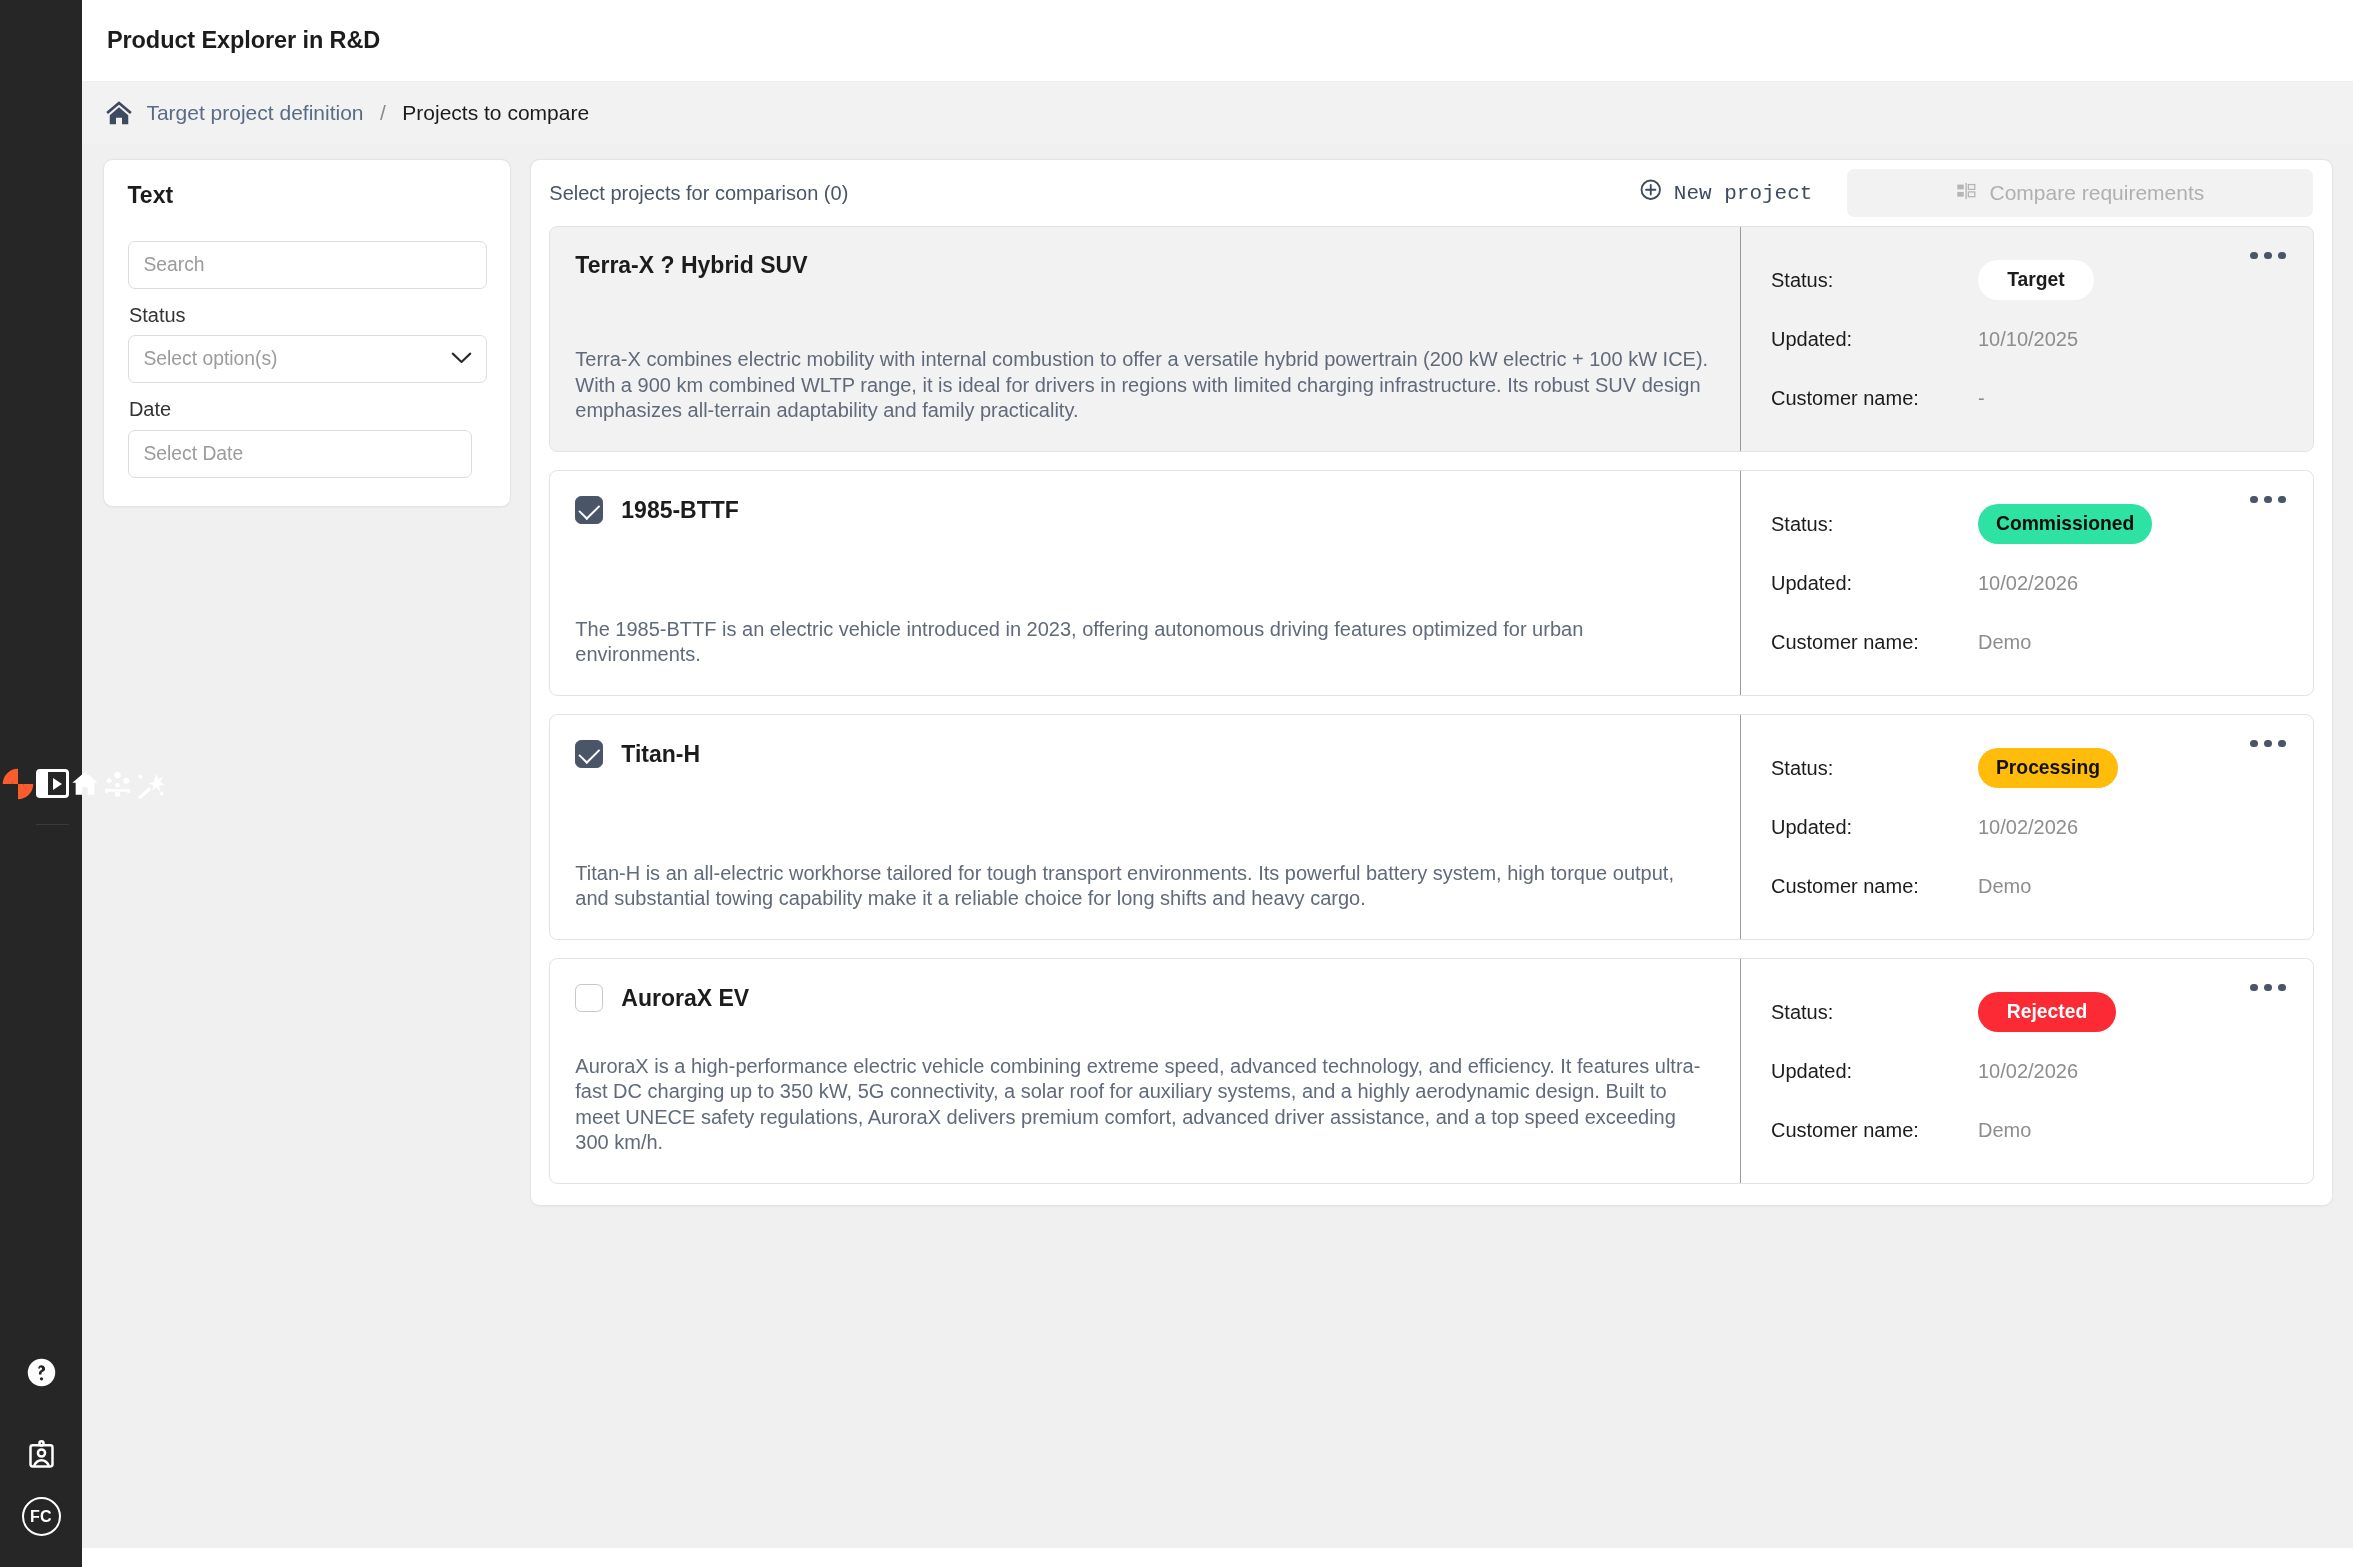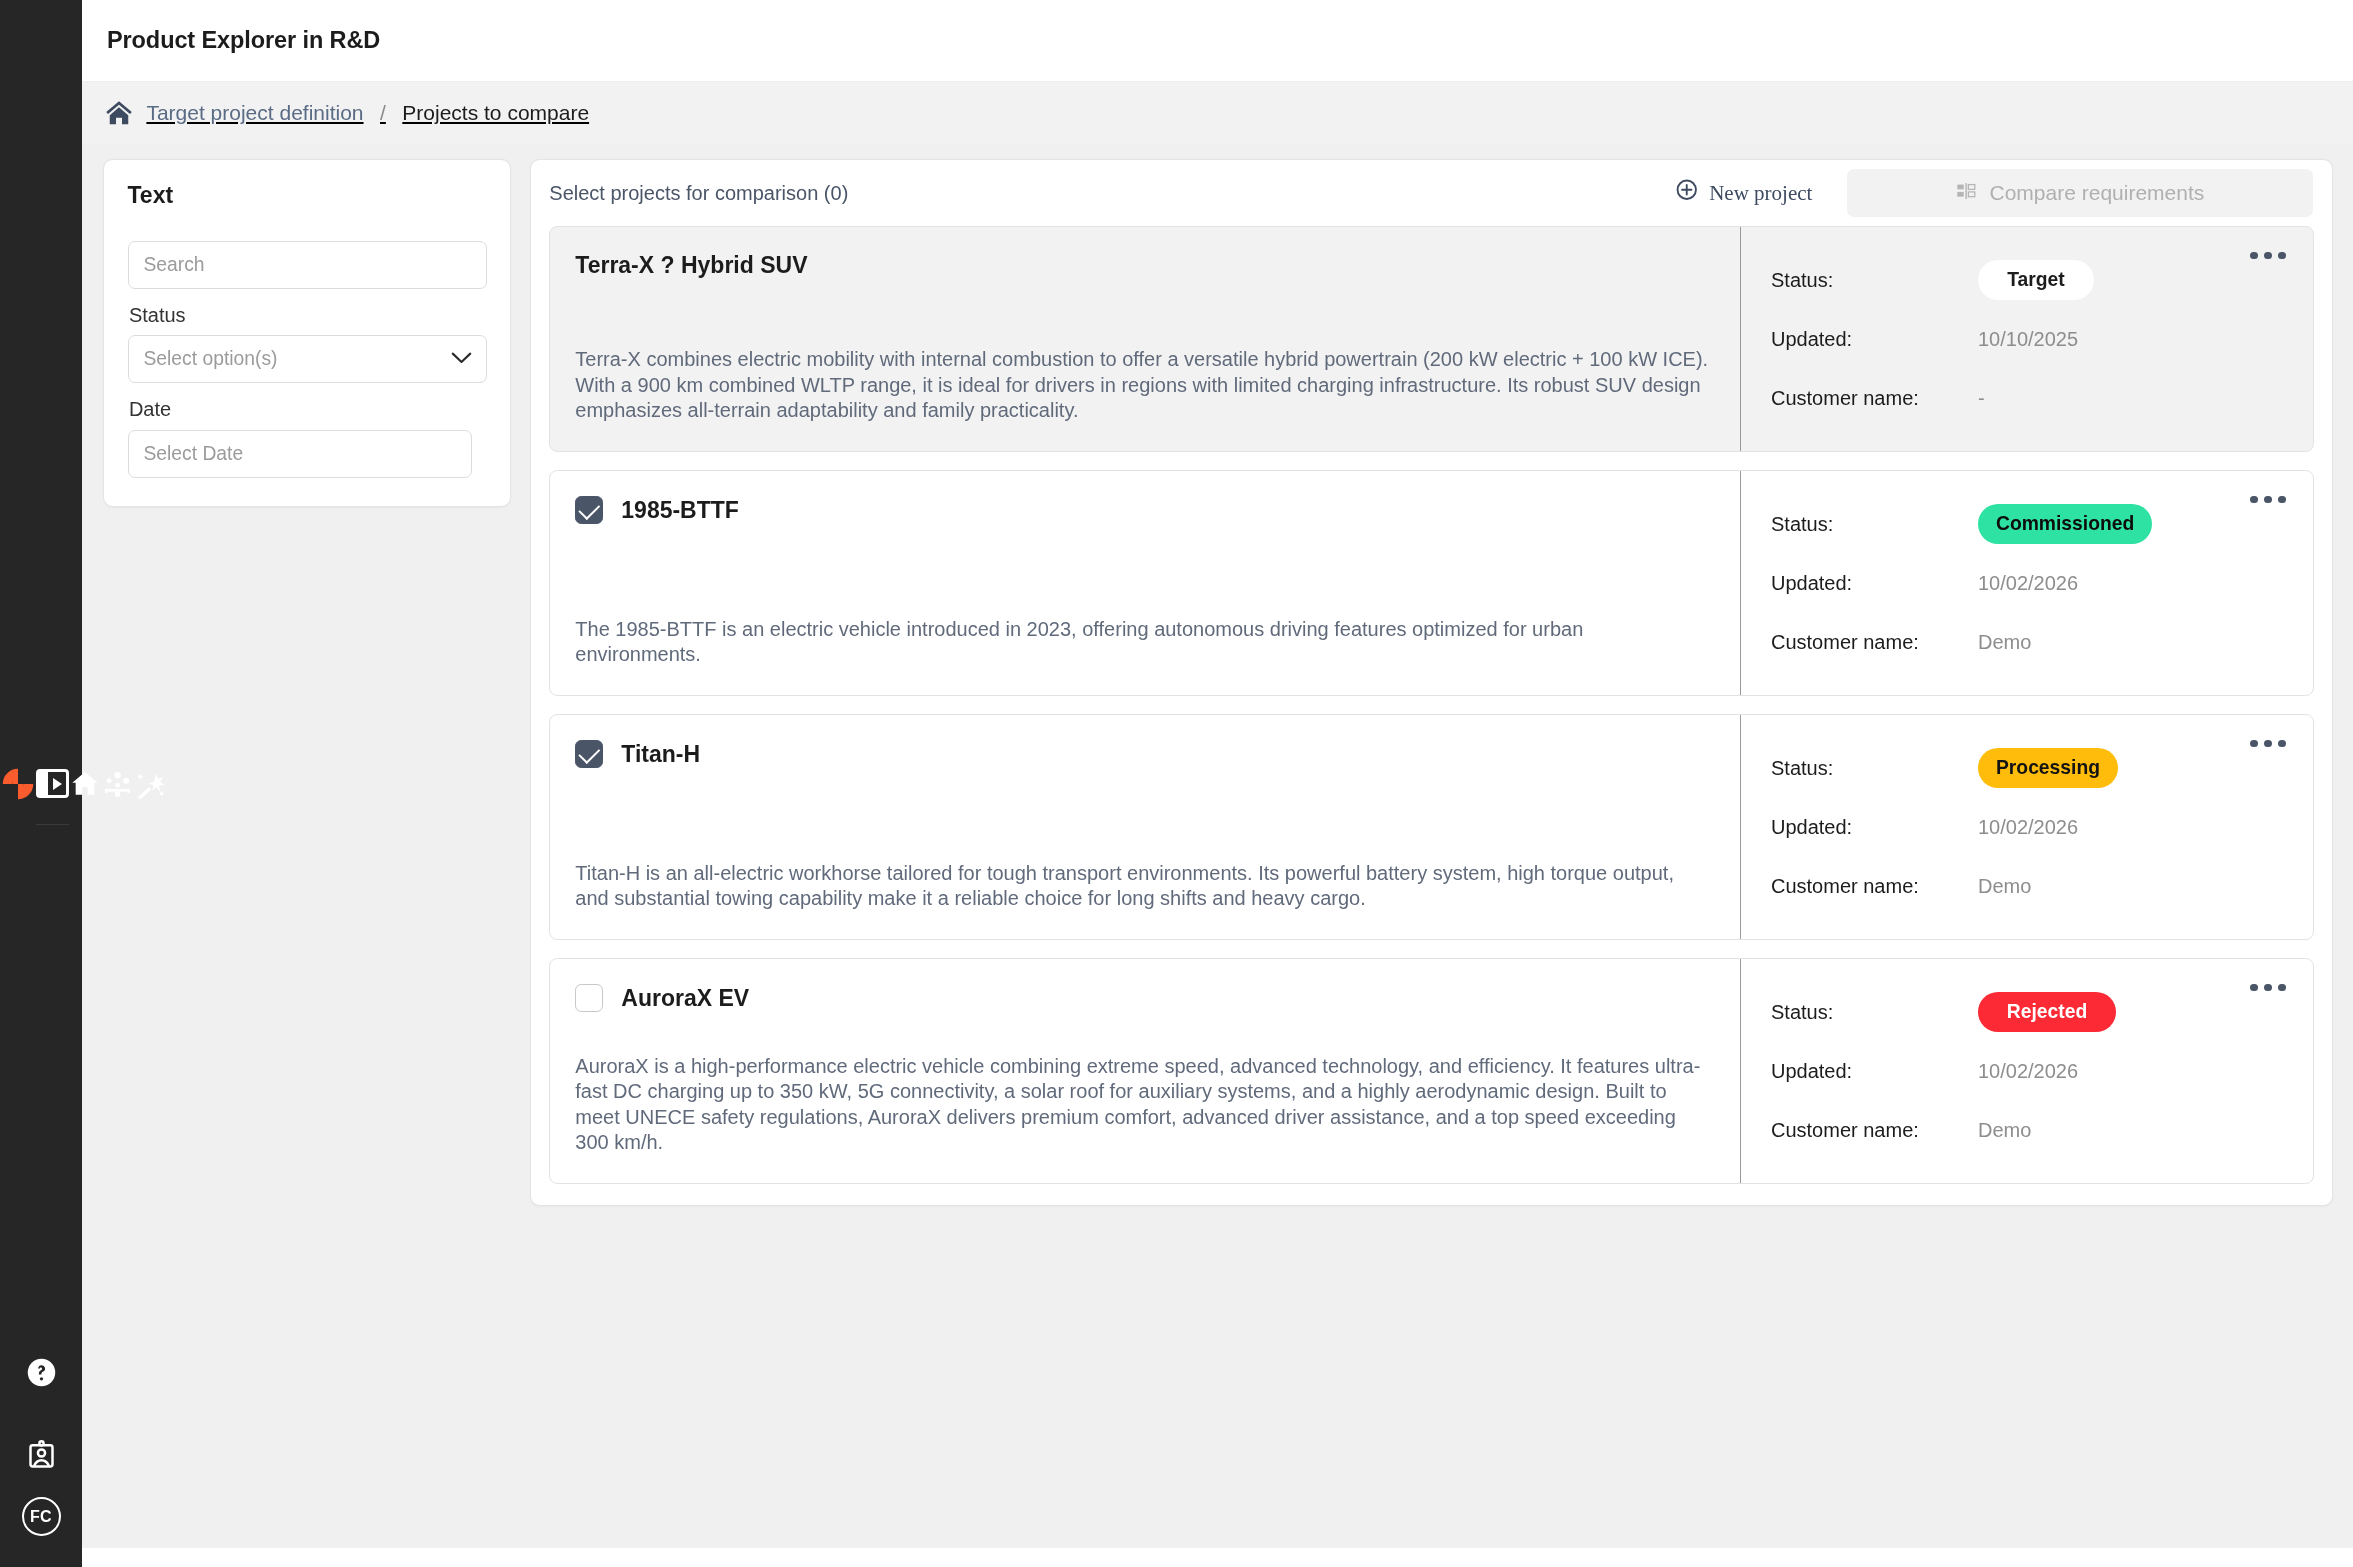--- a/index.html
+++ b/index.html
@@ -87,21 +87,21 @@
   }
   #app-title {
     font-size: 23.5px; font-weight: 700; color: #1c1c1c;
     letter-spacing: -0.1px;
   }
 
   #breadcrumb-bar {
     height: 62px; flex: 0 0 62px;
     background: #f2f2f2;
     display: flex; align-items: center;
-    padding-left: 22px; gap: 12.4px; text-decoration: underline;
+    padding-left: 22px; gap: 12.4px;
   }
   .home-icon { width: 30px; height: 30px; display:block; }
   .crumb-link {
     font-size: 21px; color: #5a6b85; cursor: pointer;
   }
   .crumb-sep { font-size: 21px; color: #8a8a8a; margin: 0 4.1px; }
   .crumb-current { font-size: 21px; color: #1c1c1c; }
 
   #content {
     flex: 1 1 auto; display: flex; gap: 0;
@@ -163,21 +163,21 @@
   }
   #selection-label {
     font-size: 20px; color: #4a5568;
     flex: 1 1 auto;
   }
   #new-project-btn {
     display: flex; align-items: center; gap: 11px;
     font-size: 21px; color: #3d4a60; font-weight: 400;
     cursor: pointer; padding: 7px 15px; border-radius: 5.5px;
     background: transparent; border: none;
-    font-family: Liberation Serif, serif;
+    font-family: Liberation Mono, monospace;
   }
   #compare-btn {
     margin-left: 19.3px;
     width: 466px; height: 48px;
     background: #f2f2f2; border: none; border-radius: 7px;
     display: flex; align-items: center; justify-content: center; gap: 12.4px;
     font-size: 21px; color: #b0b0b0;
     cursor: default;
     font-family: "Liberation Sans", sans-serif;
   }

